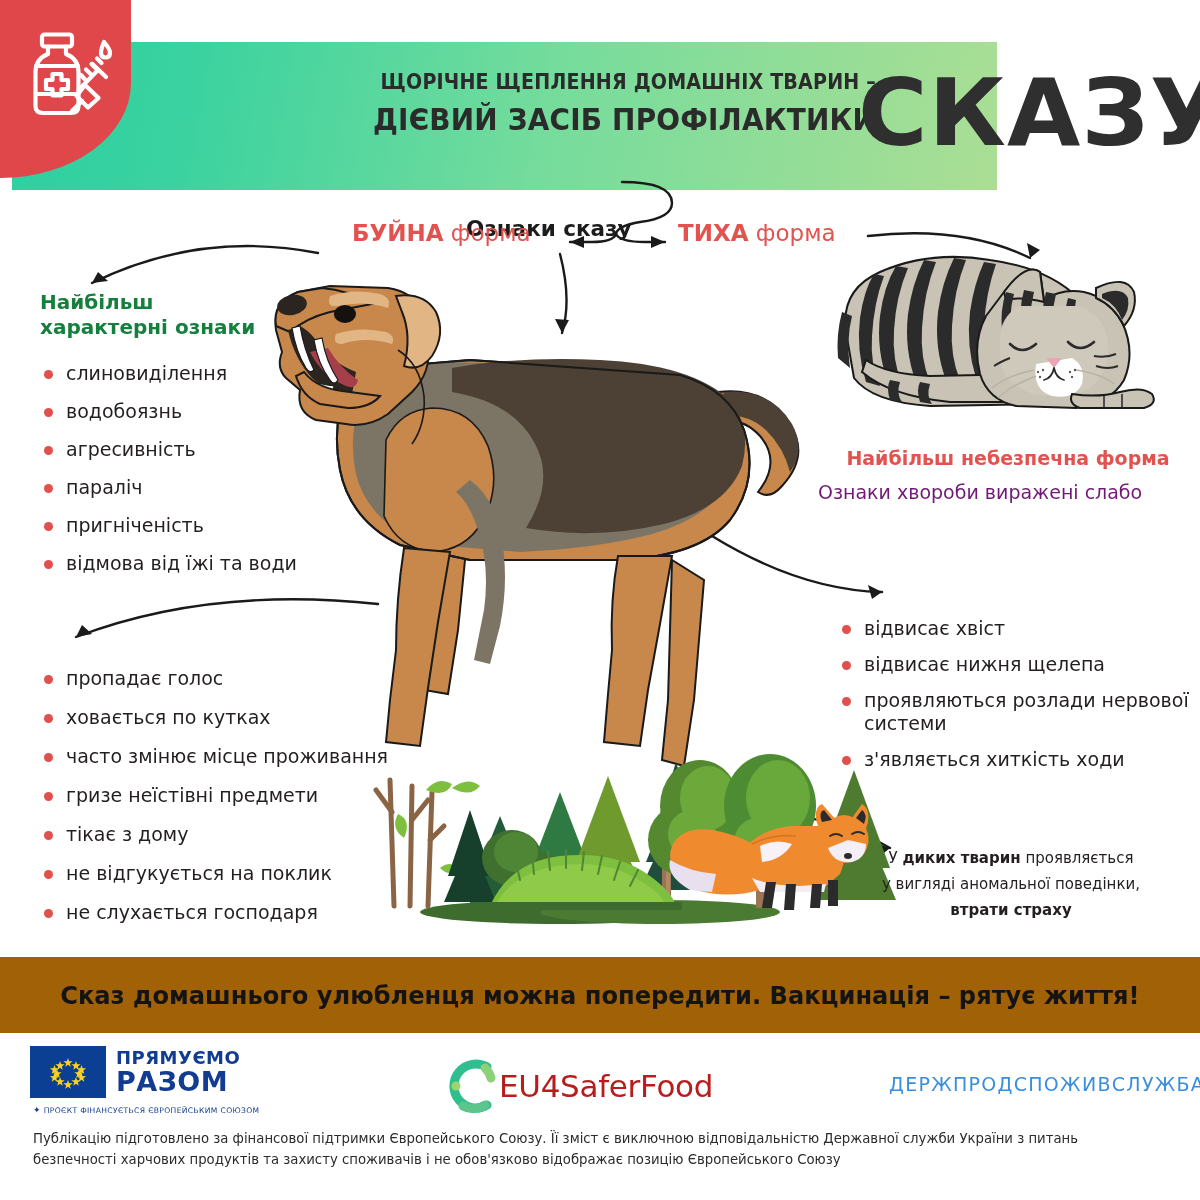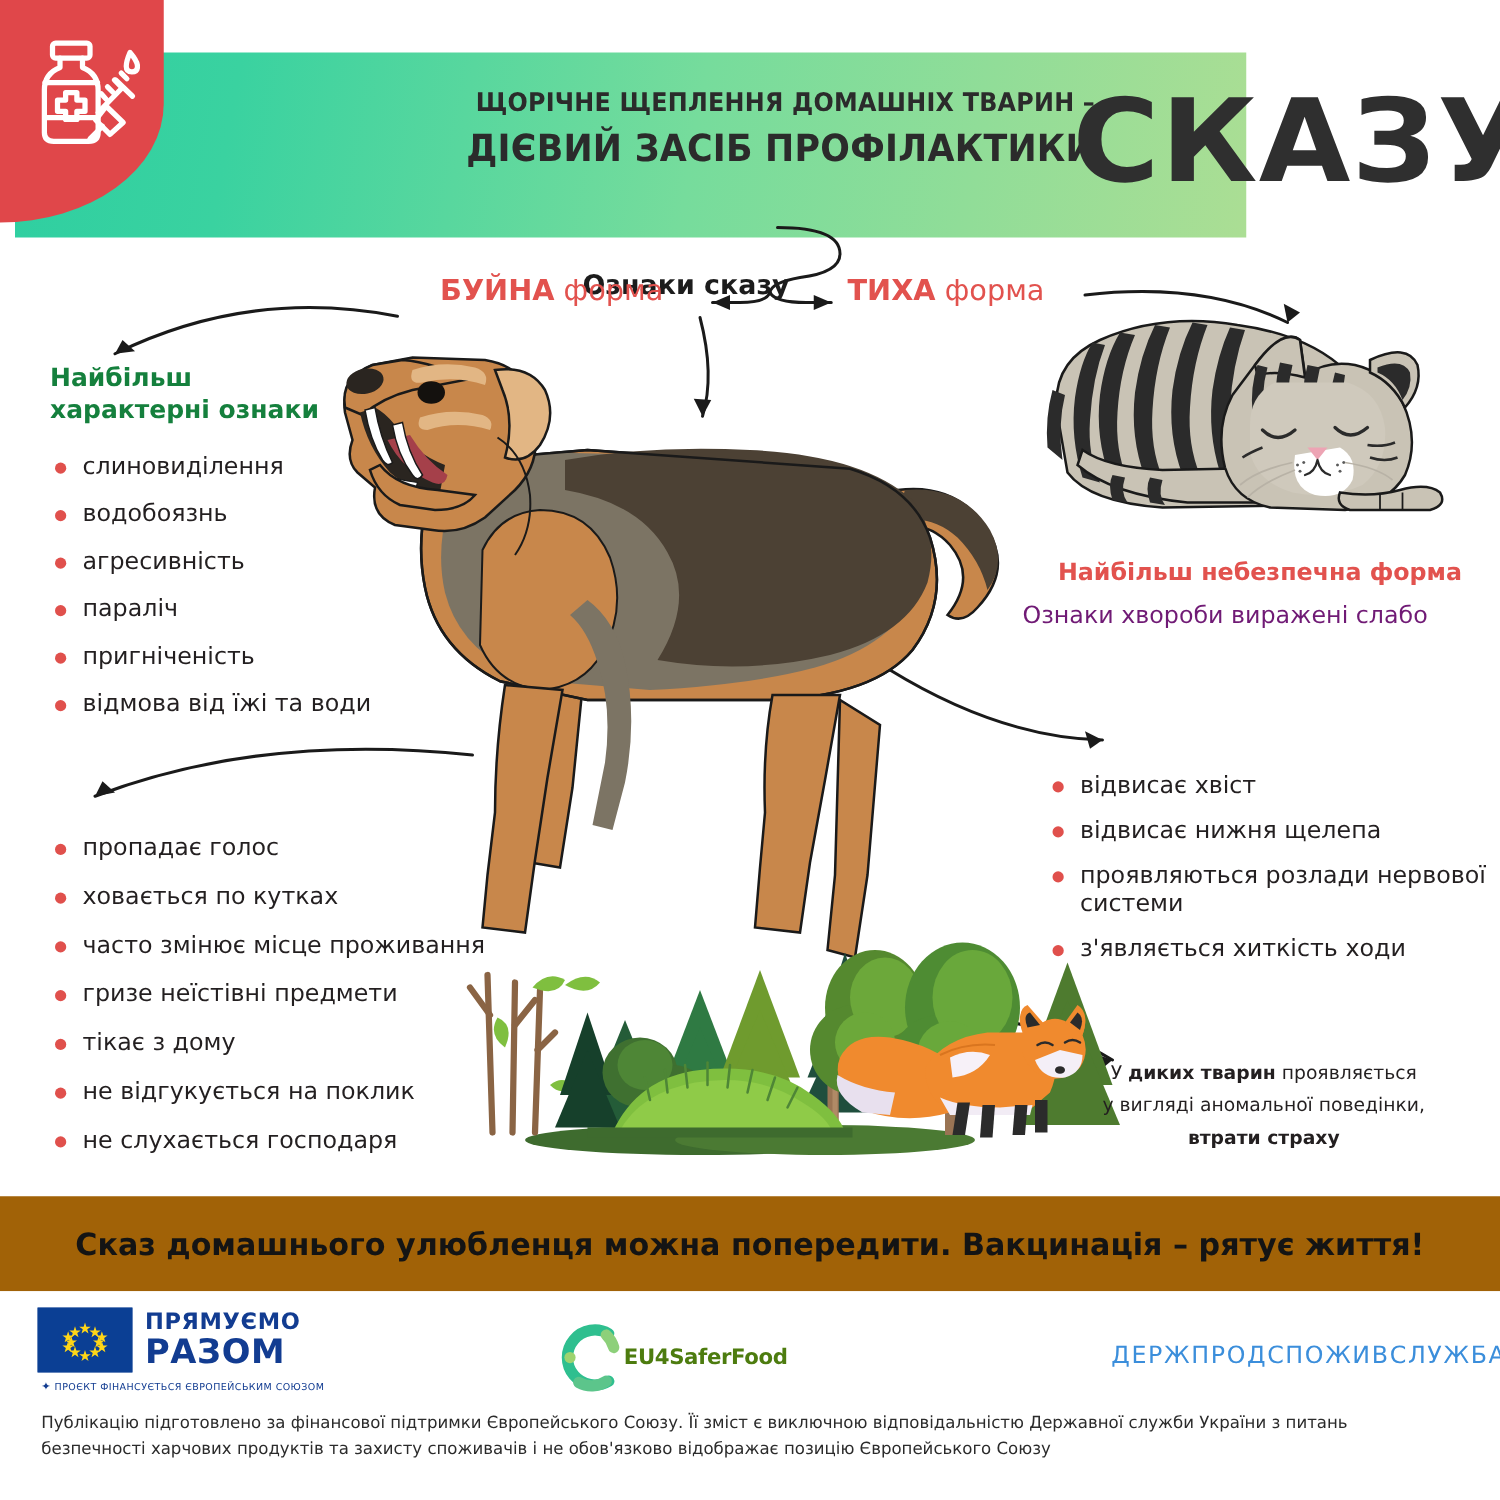--- a/index.html
+++ b/index.html
@@ -131,21 +131,21 @@
   .eu-w1 { font-size:18px; font-weight:bold; color:#123C91; letter-spacing:.5px; }
   .eu-w2 { font-size:27px; font-weight:bold; color:#123C91; letter-spacing:.5px; margin-top:1px; }
   .eu-caption {
     margin-top:7px; margin-left:3px; font-size:7.6px; font-weight:normal;
     color:#123C91; letter-spacing:.35px; white-space:nowrap;
   }
   .eu-caption .star { color:#123C91; font-size:9px; }
 
   .logo-safer { position:absolute; left:443px; top:20px; width:300px; height:56px; }
   .safer-row { display:flex; align-items:center; }
-  .safer-text { font-size:17px; font-weight:bold; color:#4d7c0f; letter-spacing:-.3px; margin-left:-6px; }
+  .safer-text { font-size:31px; font-weight:normal; color:#b91c1c; letter-spacing:-.3px; margin-left:-6px; }
 
   .logo-derzh { position:absolute; left:875px; top:15px; width:330px; height:66px; }
   .derzh-row { display:flex; align-items:center; gap:14px; }
   .derzh-text { font-size:19px; color:#3B8EDB; letter-spacing:1.3px; white-space:nowrap; }
 
   .disclaimer {
     position:absolute; left:33px; top:1128px; width:1140px;
     font-size:13.4px; line-height:21px; color:#2b2b2b; z-index:6;
     transform:scaleX(.99); transform-origin:left top;
   }

